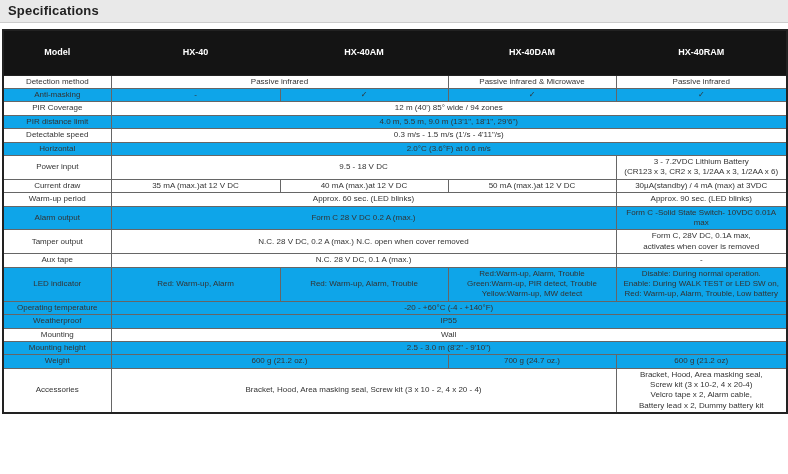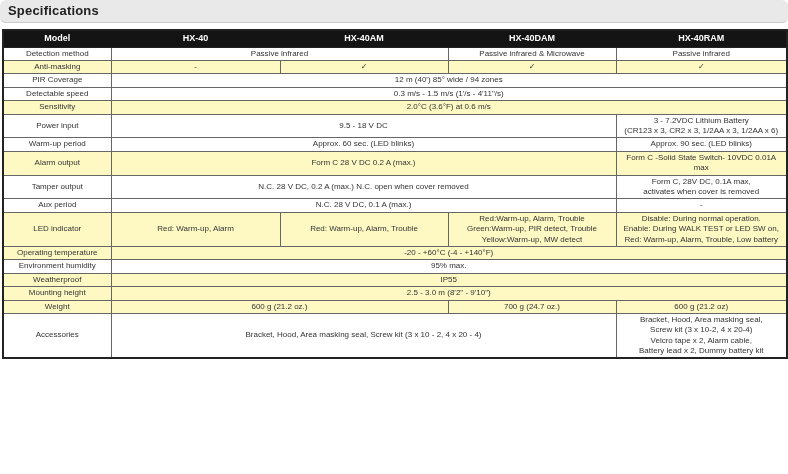--- a/index.html
+++ b/index.html
@@ -9,21 +9,20 @@
     font-family: "Liberation Sans", sans-serif;
     color: #333333;
     overflow: hidden;
   }
   .page { width: 788px; height: 474px; }
   .title-bar {
     background: #e9e9e9;
     border-bottom: 1px solid #cccccc;
     padding: 3px 0 3px 8px;
     height: 16px;
-    border-radius: 6px;
   }
   .title-bar h1 {
     margin: 0;
     font-size: 13px;
     font-weight: bold;
     color: #222222;
     letter-spacing: 0.2px;
   }
   table.spec {
     border-collapse: collapse;
@@ -43,25 +42,25 @@
     overflow: hidden;
   }
   table.spec thead th {
     background: #141414;
     color: #ffffff;
     font-weight: bold;
     font-size: 9px;
     border-color: #141414;
     border-left: 1px solid #9a9a9a;
     border-bottom: 1px solid #222222;
-    padding: 2px;
+    padding: 16px;
   }
   table.spec thead th:first-child { border-left: 1px solid #141414; }
   tbody tr td { background: #ffffff; }
-  tbody tr.shade td { background: #fef9c3; text-align: center; }
+  tbody tr.shade td { background: #0ea5e9; text-align: center; }
   td.row-label { font-size: 8px; color: #333333; }
 </style>
 </head>
 <body>
 
 <div class="page">
   <div class="title-bar">
     <h1>Specifications</h1>
   </div>
 
@@ -93,77 +92,88 @@
           <td class="row-label">Anti-masking</td>
           <td>-</td>
           <td>✓</td>
           <td>✓</td>
           <td>✓</td>
         </tr>
         <tr>
           <td class="row-label">PIR Coverage</td>
           <td colspan="4">12 m (40') 85° wide / 94 zones</td>
         </tr>
+        <tr class="shade">
+          <td class="row-label">PIR distance limit</td>
+          <td colspan="4">4.0 m, 5.5 m, 9.0 m (13'1", 18'1", 29'6")</td>
+        </tr>
         <tr>
           <td class="row-label">Detectable speed</td>
           <td colspan="4">0.3 m/s - 1.5 m/s (1'/s - 4'11"/s)</td>
         </tr>
         <tr class="shade">
-          <td class="row-label">Sensitivity</td>
+          <td class="row-label">Horizontal</td>
           <td colspan="4">2.0°C (3.6°F) at 0.6 m/s</td>
         </tr>
         <tr>
           <td class="row-label">Power input</td>
           <td colspan="3">9.5 - 18 V DC</td>
           <td>3 - 7.2VDC Lithium Battery
 (CR123 x 3, CR2 x 3, 1/2AA x 3, 1/2AA x 6)</td>
+        </tr>
+        <tr>
+          <td class="row-label">Current draw</td>
+          <td>35 mA (max.)at 12 V DC</td>
+          <td>40 mA (max.)at 12 V DC</td>
+          <td>50 mA (max.)at 12 V DC</td>
+          <td>30µA(standby) / 4 mA (max) at 3VDC</td>
         </tr>
         <tr>
           <td class="row-label">Warm-up period</td>
           <td colspan="3">Approx. 60 sec. (LED blinks)</td>
           <td>Approx. 90 sec. (LED blinks)</td>
         </tr>
         <tr class="shade">
           <td class="row-label">Alarm output</td>
           <td colspan="3">Form C 28 V DC 0.2 A (max.)</td>
           <td>Form C -Solid State Switch- 10VDC 0.01A max</td>
         </tr>
         <tr>
           <td class="row-label">Tamper output</td>
           <td colspan="3">N.C. 28 V DC, 0.2 A (max.) N.C. open when cover removed</td>
           <td>Form C, 28V DC, 0.1A max,
 activates when cover is removed</td>
         </tr>
         <tr>
-          <td class="row-label">Aux period</td>
+          <td class="row-label">Aux tape</td>
           <td colspan="3">N.C. 28 V DC, 0.1 A (max.)</td>
           <td>-</td>
         </tr>
         <tr class="shade">
           <td class="row-label">LED indicator</td>
           <td>Red: Warm-up, Alarm</td>
           <td>Red: Warm-up, Alarm, Trouble</td>
           <td>Red:Warm-up, Alarm, Trouble
 Green:Warm-up, PIR detect, Trouble
 Yellow:Warm-up, MW detect</td>
           <td>Disable: During normal operation.
 Enable: During WALK TEST or LED SW on,
 Red: Warm-up, Alarm, Trouble, Low battery</td>
         </tr>
         <tr class="shade">
           <td class="row-label">Operating temperature</td>
           <td colspan="4">-20 - +60°C (-4 - +140°F)</td>
         </tr>
-        <tr>
-          <td class="row-label">Environment humidity</td>
-          <td colspan="4">95% max.</td>
-        </tr>
         <tr class="shade">
           <td class="row-label">Weatherproof</td>
           <td colspan="4">IP55</td>
+        </tr>
+        <tr>
+          <td class="row-label">Mounting</td>
+          <td colspan="4">Wall</td>
         </tr>
         <tr class="shade">
           <td class="row-label">Mounting height</td>
           <td colspan="4">2.5 - 3.0 m (8'2" - 9'10")</td>
         </tr>
         <tr class="shade">
           <td class="row-label">Weight</td>
           <td colspan="2">600 g (21.2 oz.)</td>
           <td>700 g (24.7 oz.)</td>
           <td>600 g (21.2 oz)</td>

